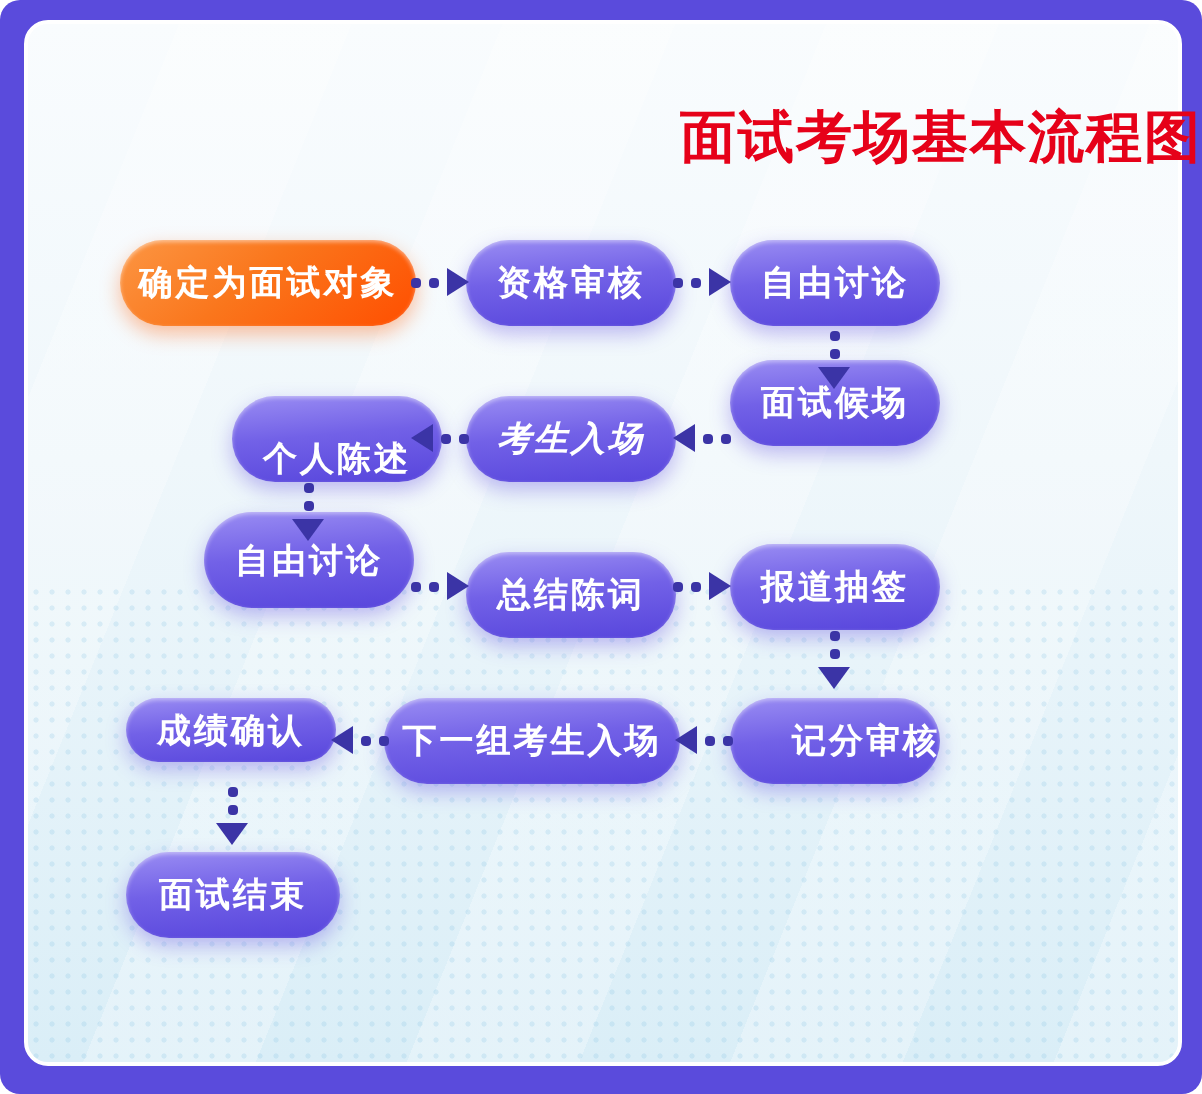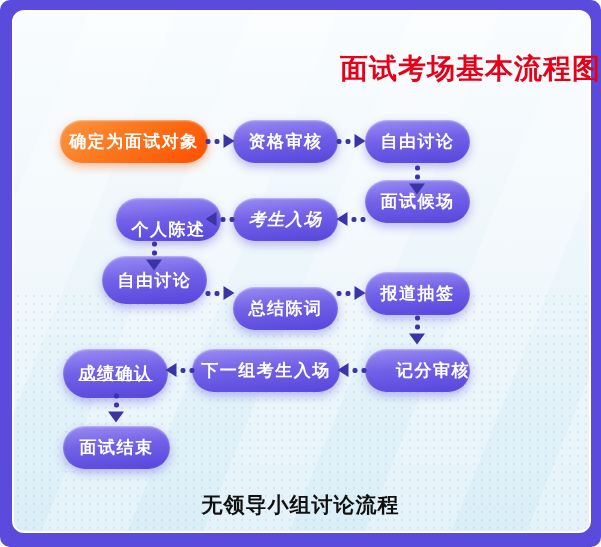--- a/index.html
+++ b/index.html
@@ -129,33 +129,33 @@
       </div>
       <div class="node" style="left: 233px; top: 198px; width: 105px; height: 43px; font-style: italic;">
         <span>考生入场</span>
       </div>
       <div class="node" style="left: 116px; top: 198px; width: 105px; height: 43px; align-items: flex-end;">
         <span>个人陈述</span>
       </div>
       <div class="node" style="left: 102px; top: 256px; width: 105px; height: 48px;">
         <span>自由讨论</span>
       </div>
-      <div class="node" style="left: 233px; top: 287px; width: 105px; height: 43px;">
+      <div class="node" style="left: 233px; top: 276px; width: 105px; height: 43px;">
         <span>总结陈词</span>
       </div>
       <div class="node" style="left: 365px; top: 272px; width: 105px; height: 43px;">
         <span>报道抽签</span>
       </div>
       <div class="node" style="left: 365px; top: 349px; width: 105px; height: 43px; justify-content: flex-end;">
         <span>记分审核</span>
       </div>
       <div class="node" style="left: 192px; top: 349px; width: 148px; height: 43px;">
         <span>下一组考生入场</span>
       </div>
-      <div class="node" style="left: 63px; top: 349px; width: 105px; height: 49px; text-decoration: underline;">
+      <div class="node" style="left: 63px; top: 349px; width: 105px; height: 32px;">
         <span>成绩确认</span>
       </div>
       <div class="node" style="left: 63px; top: 426px; width: 107px; height: 43px; justify-content: center;">
         <span>面试结束</span>
       </div>
       <div class="arrow" style="left: 220px; top: 141px;">
         <div class="dot"></div>
         <div class="dot"></div>
         <div class="tri-right"></div>
       </div>
@@ -208,14 +208,13 @@
         <div class="tri-left"></div>
         <div class="dot"></div>
         <div class="dot"></div>
       </div>
       <div class="arrow down" style="left: 116px; top: 408px;">
         <div class="dot"></div>
         <div class="dot"></div>
         <div class="tri-down"></div>
       </div>
     </div>
-  <div class="caption">无领导小组讨论流程</div>
 </div>
 
 </body></html>

